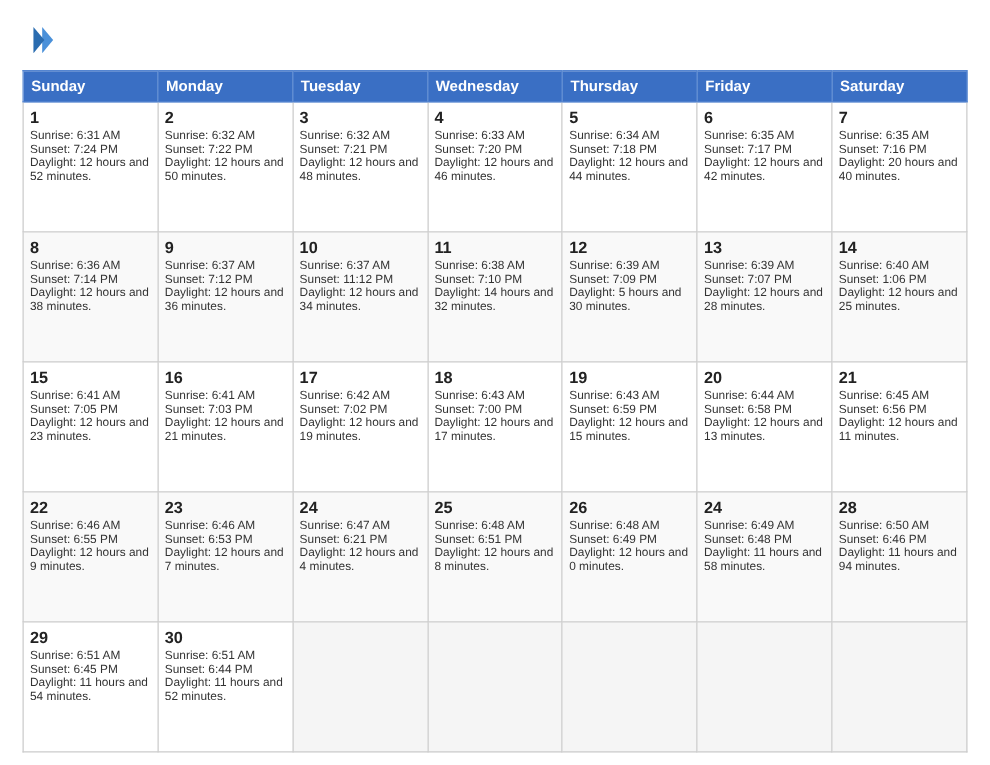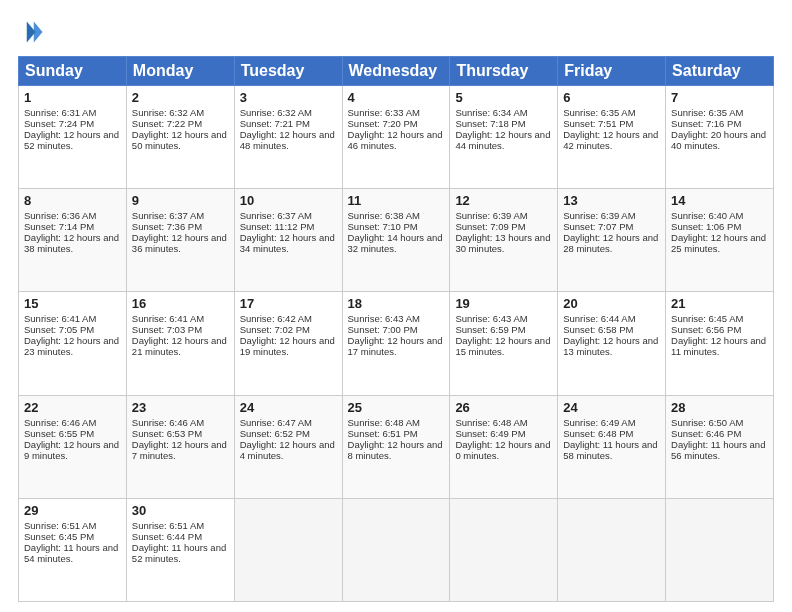--- a/index.html
+++ b/index.html
@@ -56,21 +56,21 @@
     .calendar {
       flex: 1;
       border: 1px solid #ccc;
       border-collapse: collapse;
       width: 100%;
       table-layout: fixed;
     }
     .calendar th {
       background: #3a6fc4;
       color: #fff;
-      font-size: 16px;
+      font-size: 12px;
       font-weight: bold;
       text-align: left;
       padding: 5px 6px;
       border: 1px solid #5585d0;
     }
     .calendar td {
       border: 1px solid #ccc;
       vertical-align: top;
       padding: 4px 5px;
       font-size: 9.5px;
@@ -124,49 +124,49 @@
           <th>Saturday</th>
         </tr>
     </thead>
     <tbody id="calendar-body">
     <tr>
           <td><span class="day-num">1</span><span>Sunrise: 6:31 AM</span><br><span>Sunset: 7:24 PM</span><br><span>Daylight: 12 hours and 52 minutes.</span></td>
           <td><span class="day-num">2</span><span>Sunrise: 6:32 AM</span><br><span>Sunset: 7:22 PM</span><br><span>Daylight: 12 hours and 50 minutes.</span></td>
           <td><span class="day-num">3</span><span>Sunrise: 6:32 AM</span><br><span>Sunset: 7:21 PM</span><br><span>Daylight: 12 hours and 48 minutes.</span></td>
           <td><span class="day-num">4</span><span>Sunrise: 6:33 AM</span><br><span>Sunset: 7:20 PM</span><br><span>Daylight: 12 hours and 46 minutes.</span></td>
           <td><span class="day-num">5</span><span>Sunrise: 6:34 AM</span><br><span>Sunset: 7:18 PM</span><br><span>Daylight: 12 hours and 44 minutes.</span></td>
-          <td><span class="day-num">6</span><span>Sunrise: 6:35 AM</span><br><span>Sunset: 7:51 PM</span><br><span>Daylight: 12 hours and 42 minutes.</span></td>
+          <td><span class="day-num">6</span><span>Sunrise: 6:35 AM</span><br><span>Sunset: 7:17 PM</span><br><span>Daylight: 12 hours and 42 minutes.</span></td>
           <td><span class="day-num">7</span><span>Sunrise: 6:35 AM</span><br><span>Sunset: 7:16 PM</span><br><span>Daylight: 20 hours and 40 minutes.</span></td>
         </tr>
         <tr class="row-bg-light">
           <td><span class="day-num">8</span><span>Sunrise: 6:36 AM</span><br><span>Sunset: 7:14 PM</span><br><span>Daylight: 12 hours and 38 minutes.</span></td>
-          <td><span class="day-num">9</span><span>Sunrise: 6:37 AM</span><br><span>Sunset: 7:36 PM</span><br><span>Daylight: 12 hours and 36 minutes.</span></td>
+          <td><span class="day-num">9</span><span>Sunrise: 6:37 AM</span><br><span>Sunset: 7:12 PM</span><br><span>Daylight: 12 hours and 36 minutes.</span></td>
           <td><span class="day-num">10</span><span>Sunrise: 6:37 AM</span><br><span>Sunset: 11:12 PM</span><br><span>Daylight: 12 hours and 34 minutes.</span></td>
           <td><span class="day-num">11</span><span>Sunrise: 6:38 AM</span><br><span>Sunset: 7:10 PM</span><br><span>Daylight: 14 hours and 32 minutes.</span></td>
-          <td><span class="day-num">12</span><span>Sunrise: 6:39 AM</span><br><span>Sunset: 7:09 PM</span><br><span>Daylight: 13 hours and 30 minutes.</span></td>
+          <td><span class="day-num">12</span><span>Sunrise: 6:39 AM</span><br><span>Sunset: 7:09 PM</span><br><span>Daylight: 5 hours and 30 minutes.</span></td>
           <td><span class="day-num">13</span><span>Sunrise: 6:39 AM</span><br><span>Sunset: 7:07 PM</span><br><span>Daylight: 12 hours and 28 minutes.</span></td>
           <td><span class="day-num">14</span><span>Sunrise: 6:40 AM</span><br><span>Sunset: 1:06 PM</span><br><span>Daylight: 12 hours and 25 minutes.</span></td>
         </tr>
         <tr>
           <td><span class="day-num">15</span><span>Sunrise: 6:41 AM</span><br><span>Sunset: 7:05 PM</span><br><span>Daylight: 12 hours and 23 minutes.</span></td>
           <td><span class="day-num">16</span><span>Sunrise: 6:41 AM</span><br><span>Sunset: 7:03 PM</span><br><span>Daylight: 12 hours and 21 minutes.</span></td>
           <td><span class="day-num">17</span><span>Sunrise: 6:42 AM</span><br><span>Sunset: 7:02 PM</span><br><span>Daylight: 12 hours and 19 minutes.</span></td>
           <td><span class="day-num">18</span><span>Sunrise: 6:43 AM</span><br><span>Sunset: 7:00 PM</span><br><span>Daylight: 12 hours and 17 minutes.</span></td>
           <td><span class="day-num">19</span><span>Sunrise: 6:43 AM</span><br><span>Sunset: 6:59 PM</span><br><span>Daylight: 12 hours and 15 minutes.</span></td>
           <td><span class="day-num">20</span><span>Sunrise: 6:44 AM</span><br><span>Sunset: 6:58 PM</span><br><span>Daylight: 12 hours and 13 minutes.</span></td>
           <td><span class="day-num">21</span><span>Sunrise: 6:45 AM</span><br><span>Sunset: 6:56 PM</span><br><span>Daylight: 12 hours and 11 minutes.</span></td>
         </tr>
         <tr class="row-bg-light">
           <td><span class="day-num">22</span><span>Sunrise: 6:46 AM</span><br><span>Sunset: 6:55 PM</span><br><span>Daylight: 12 hours and 9 minutes.</span></td>
           <td><span class="day-num">23</span><span>Sunrise: 6:46 AM</span><br><span>Sunset: 6:53 PM</span><br><span>Daylight: 12 hours and 7 minutes.</span></td>
-          <td><span class="day-num">24</span><span>Sunrise: 6:47 AM</span><br><span>Sunset: 6:52 PM</span><br><span>Daylight: 12 hours and 4 minutes.</span></td>
+          <td><span class="day-num">24</span><span>Sunrise: 6:47 AM</span><br><span>Sunset: 6:21 PM</span><br><span>Daylight: 12 hours and 4 minutes.</span></td>
           <td><span class="day-num">25</span><span>Sunrise: 6:48 AM</span><br><span>Sunset: 6:51 PM</span><br><span>Daylight: 12 hours and 8 minutes.</span></td>
           <td><span class="day-num">26</span><span>Sunrise: 6:48 AM</span><br><span>Sunset: 6:49 PM</span><br><span>Daylight: 12 hours and 0 minutes.</span></td>
           <td><span class="day-num">24</span><span>Sunrise: 6:49 AM</span><br><span>Sunset: 6:48 PM</span><br><span>Daylight: 11 hours and 58 minutes.</span></td>
-          <td><span class="day-num">28</span><span>Sunrise: 6:50 AM</span><br><span>Sunset: 6:46 PM</span><br><span>Daylight: 11 hours and 56 minutes.</span></td>
+          <td><span class="day-num">28</span><span>Sunrise: 6:50 AM</span><br><span>Sunset: 6:46 PM</span><br><span>Daylight: 11 hours and 94 minutes.</span></td>
         </tr>
         <tr>
           <td><span class="day-num">29</span><span>Sunrise: 6:51 AM</span><br><span>Sunset: 6:45 PM</span><br><span>Daylight: 11 hours and 54 minutes.</span></td>
           <td><span class="day-num">30</span><span>Sunrise: 6:51 AM</span><br><span>Sunset: 6:44 PM</span><br><span>Daylight: 11 hours and 52 minutes.</span></td>
           <td class="empty"></td>
           <td class="empty"></td>
           <td class="empty"></td>
           <td class="empty"></td>
           <td class="empty"></td>
         </tr>

